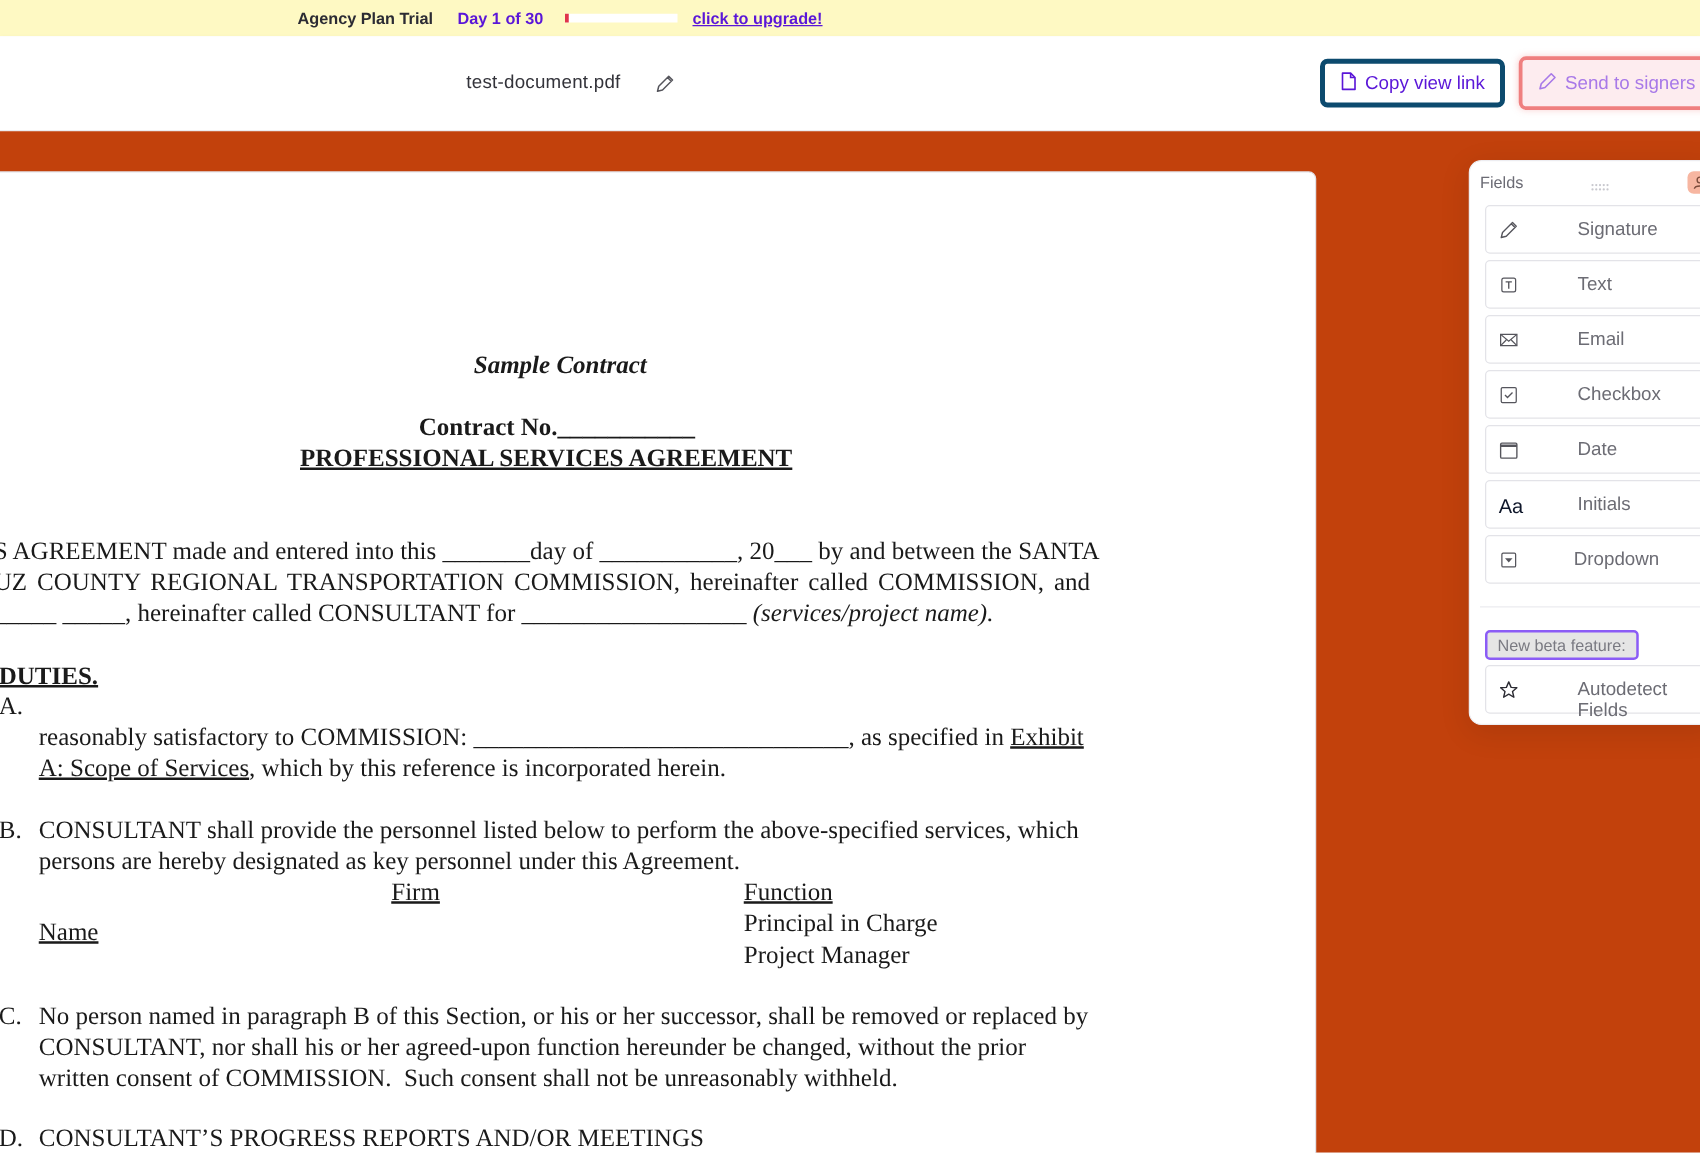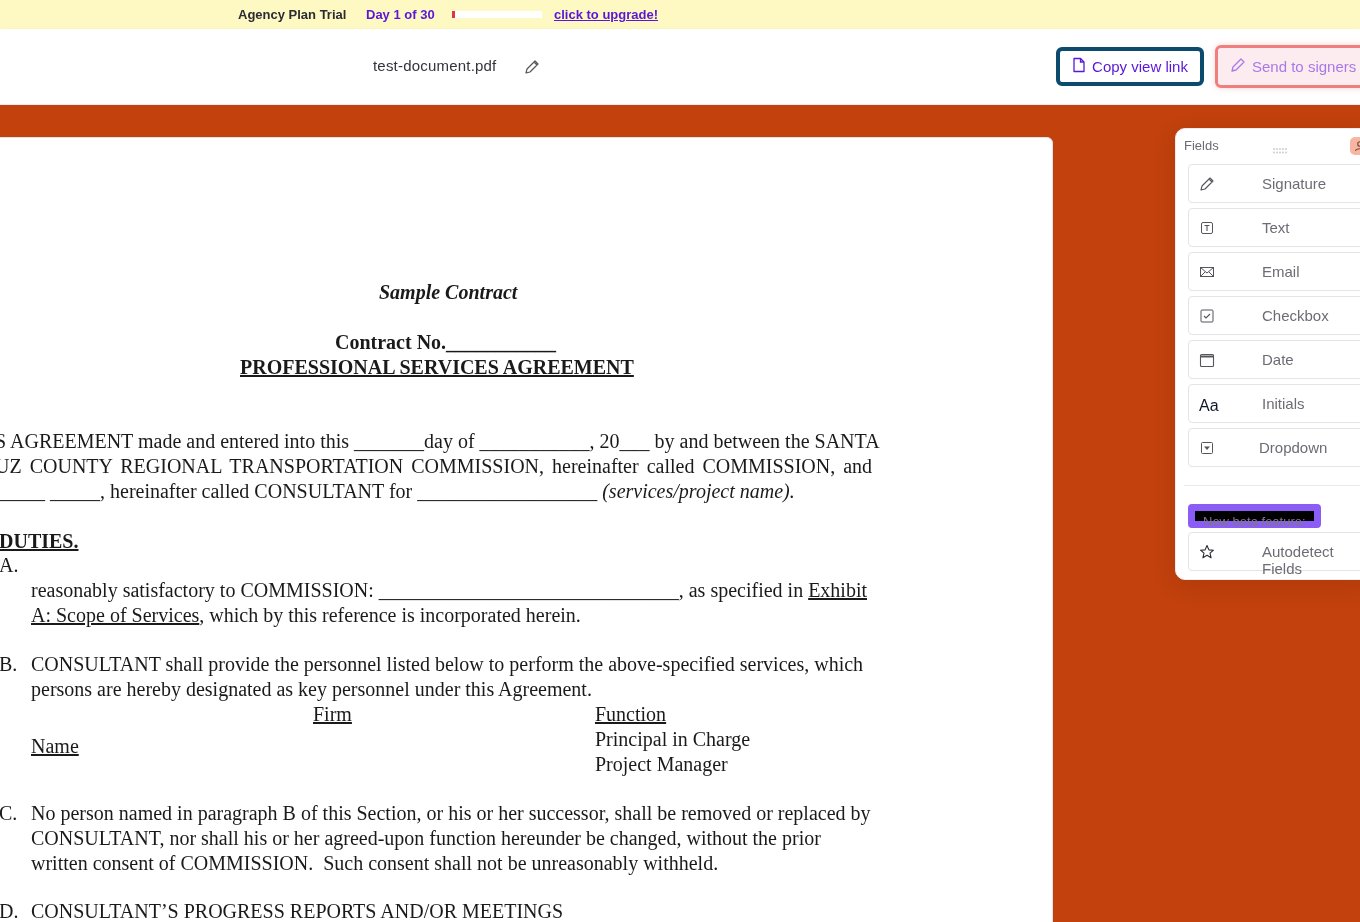--- a/index.html
+++ b/index.html
@@ -31,21 +31,21 @@
 
   
   .fields-panel { position: absolute; left: 1175px; top: 128px; width: 200px; height: 452px; background: #ffffff; border-radius: 10px; box-shadow: 0 6px 24px rgba(0,0,0,0.10); border: 1px solid #ededf1; }
   .fields-title { position: absolute; left: 8px; top: 9px; font-size: 13px; color: #6b6b74; }
   .drag-handle { position: absolute; left: 96px; top: 12px; width: 16px; height: 8px; cursor: grab; }
   .signer-badge { position: absolute; left: 174px; top: 8px; width: 20px; height: 18px; border-radius: 5px; background: #f7b6a1; display: flex; align-items: center; justify-content: center; cursor: pointer; }
   .field-item { position: absolute; left: 12px; width: 190px; height: 39px; border: 1px solid #e3e3e8; border-radius: 4px; background: #fff; cursor: pointer; }
   .field-item .ico { position: absolute; left: 10px; top: 11px; width: 16px; height: 16px; }
   .field-item .lbl { position: absolute; left: 41px; top: 10px; font-size: 15px; color: #6c6c74; margin-left: 32px; }
   .divider { position: absolute; left: 8px; top: 356px; width: 190px; height: 1px; background: #ececf0; }
-  .beta-badge { position: absolute; left: 12px; top: 375px; height: 24px; padding: 0 8px; border: 7px solid #8b5cf6; border-radius: 4px; background: #000000; font-size: 13px; color: #7a7a82; line-height: 22px; }
+  .beta-badge { position: absolute; left: 12px; top: 375px; height: 24px; padding: 0 8px; border: 2px solid #8b5cf6; border-radius: 4px; background: #e5e5e5; font-size: 13px; color: #7a7a82; line-height: 22px; }
 </style>
 </head>
 <body>
 
 <div class="trial-bar">
   <span class="trial-label">Agency Plan Trial</span>
   <span class="trial-day">Day 1 of 30</span>
   <div class="trial-progress">
     <div class="trial-progress-fill"></div>
   </div>

